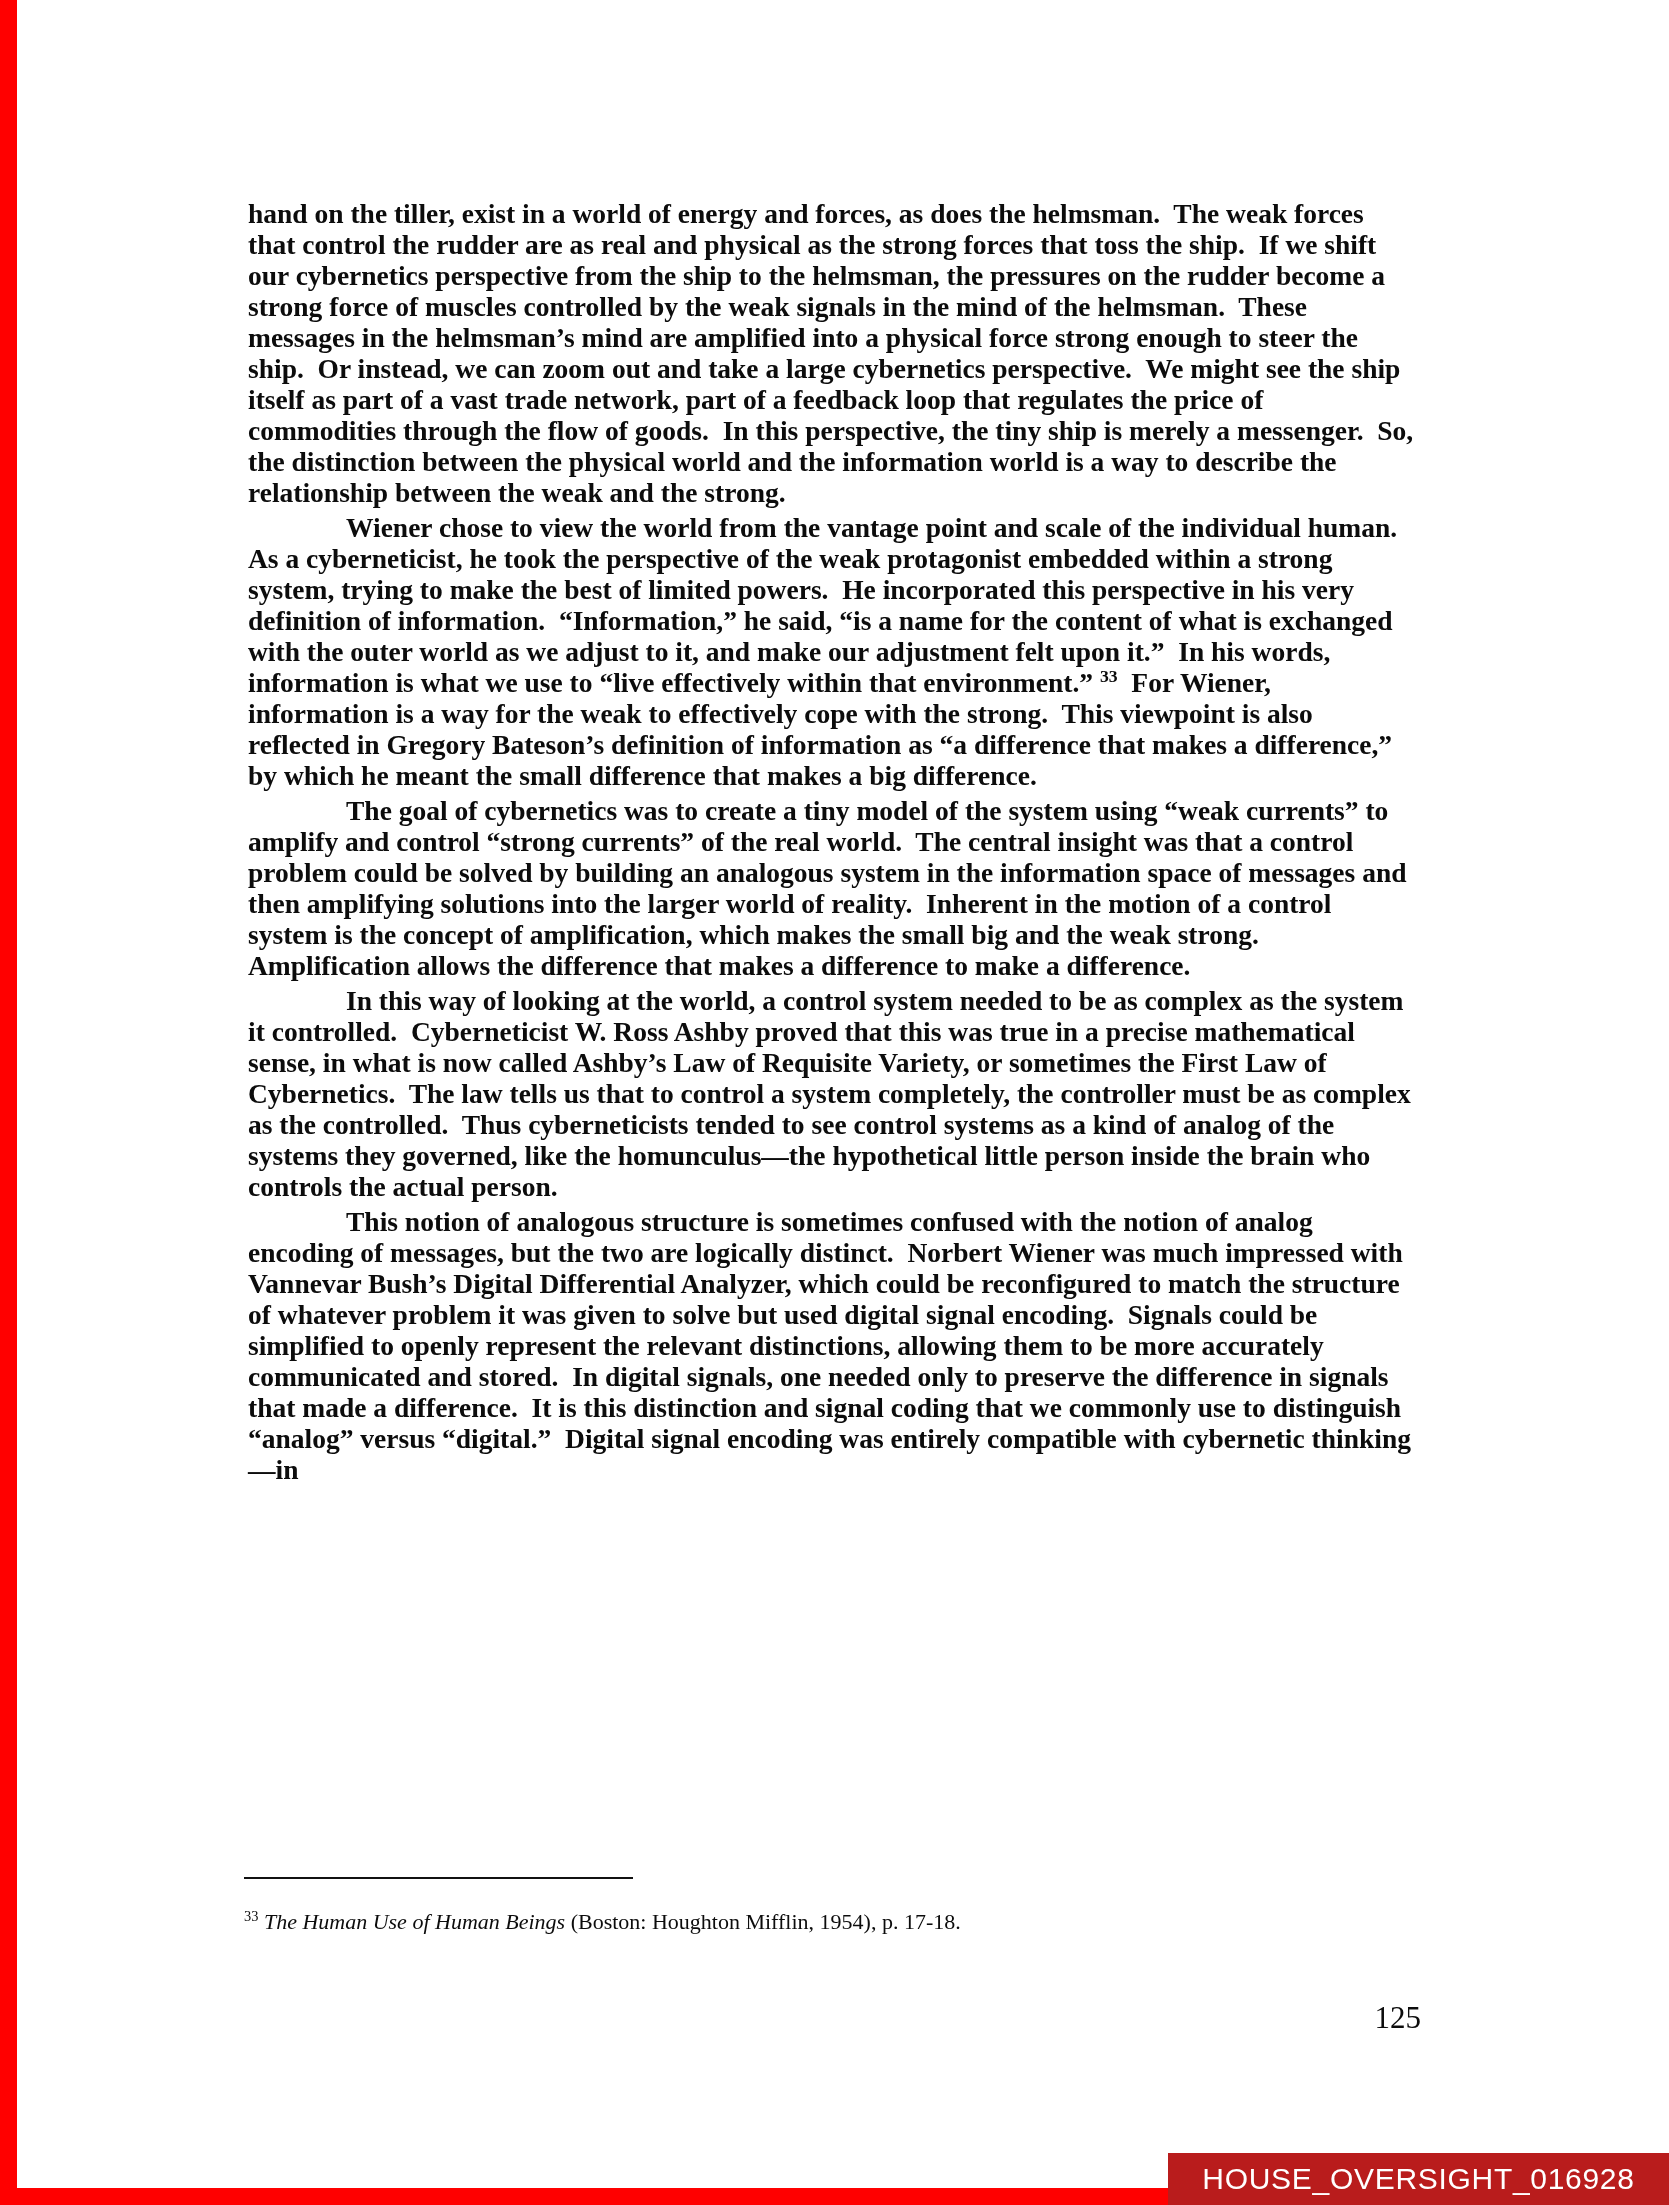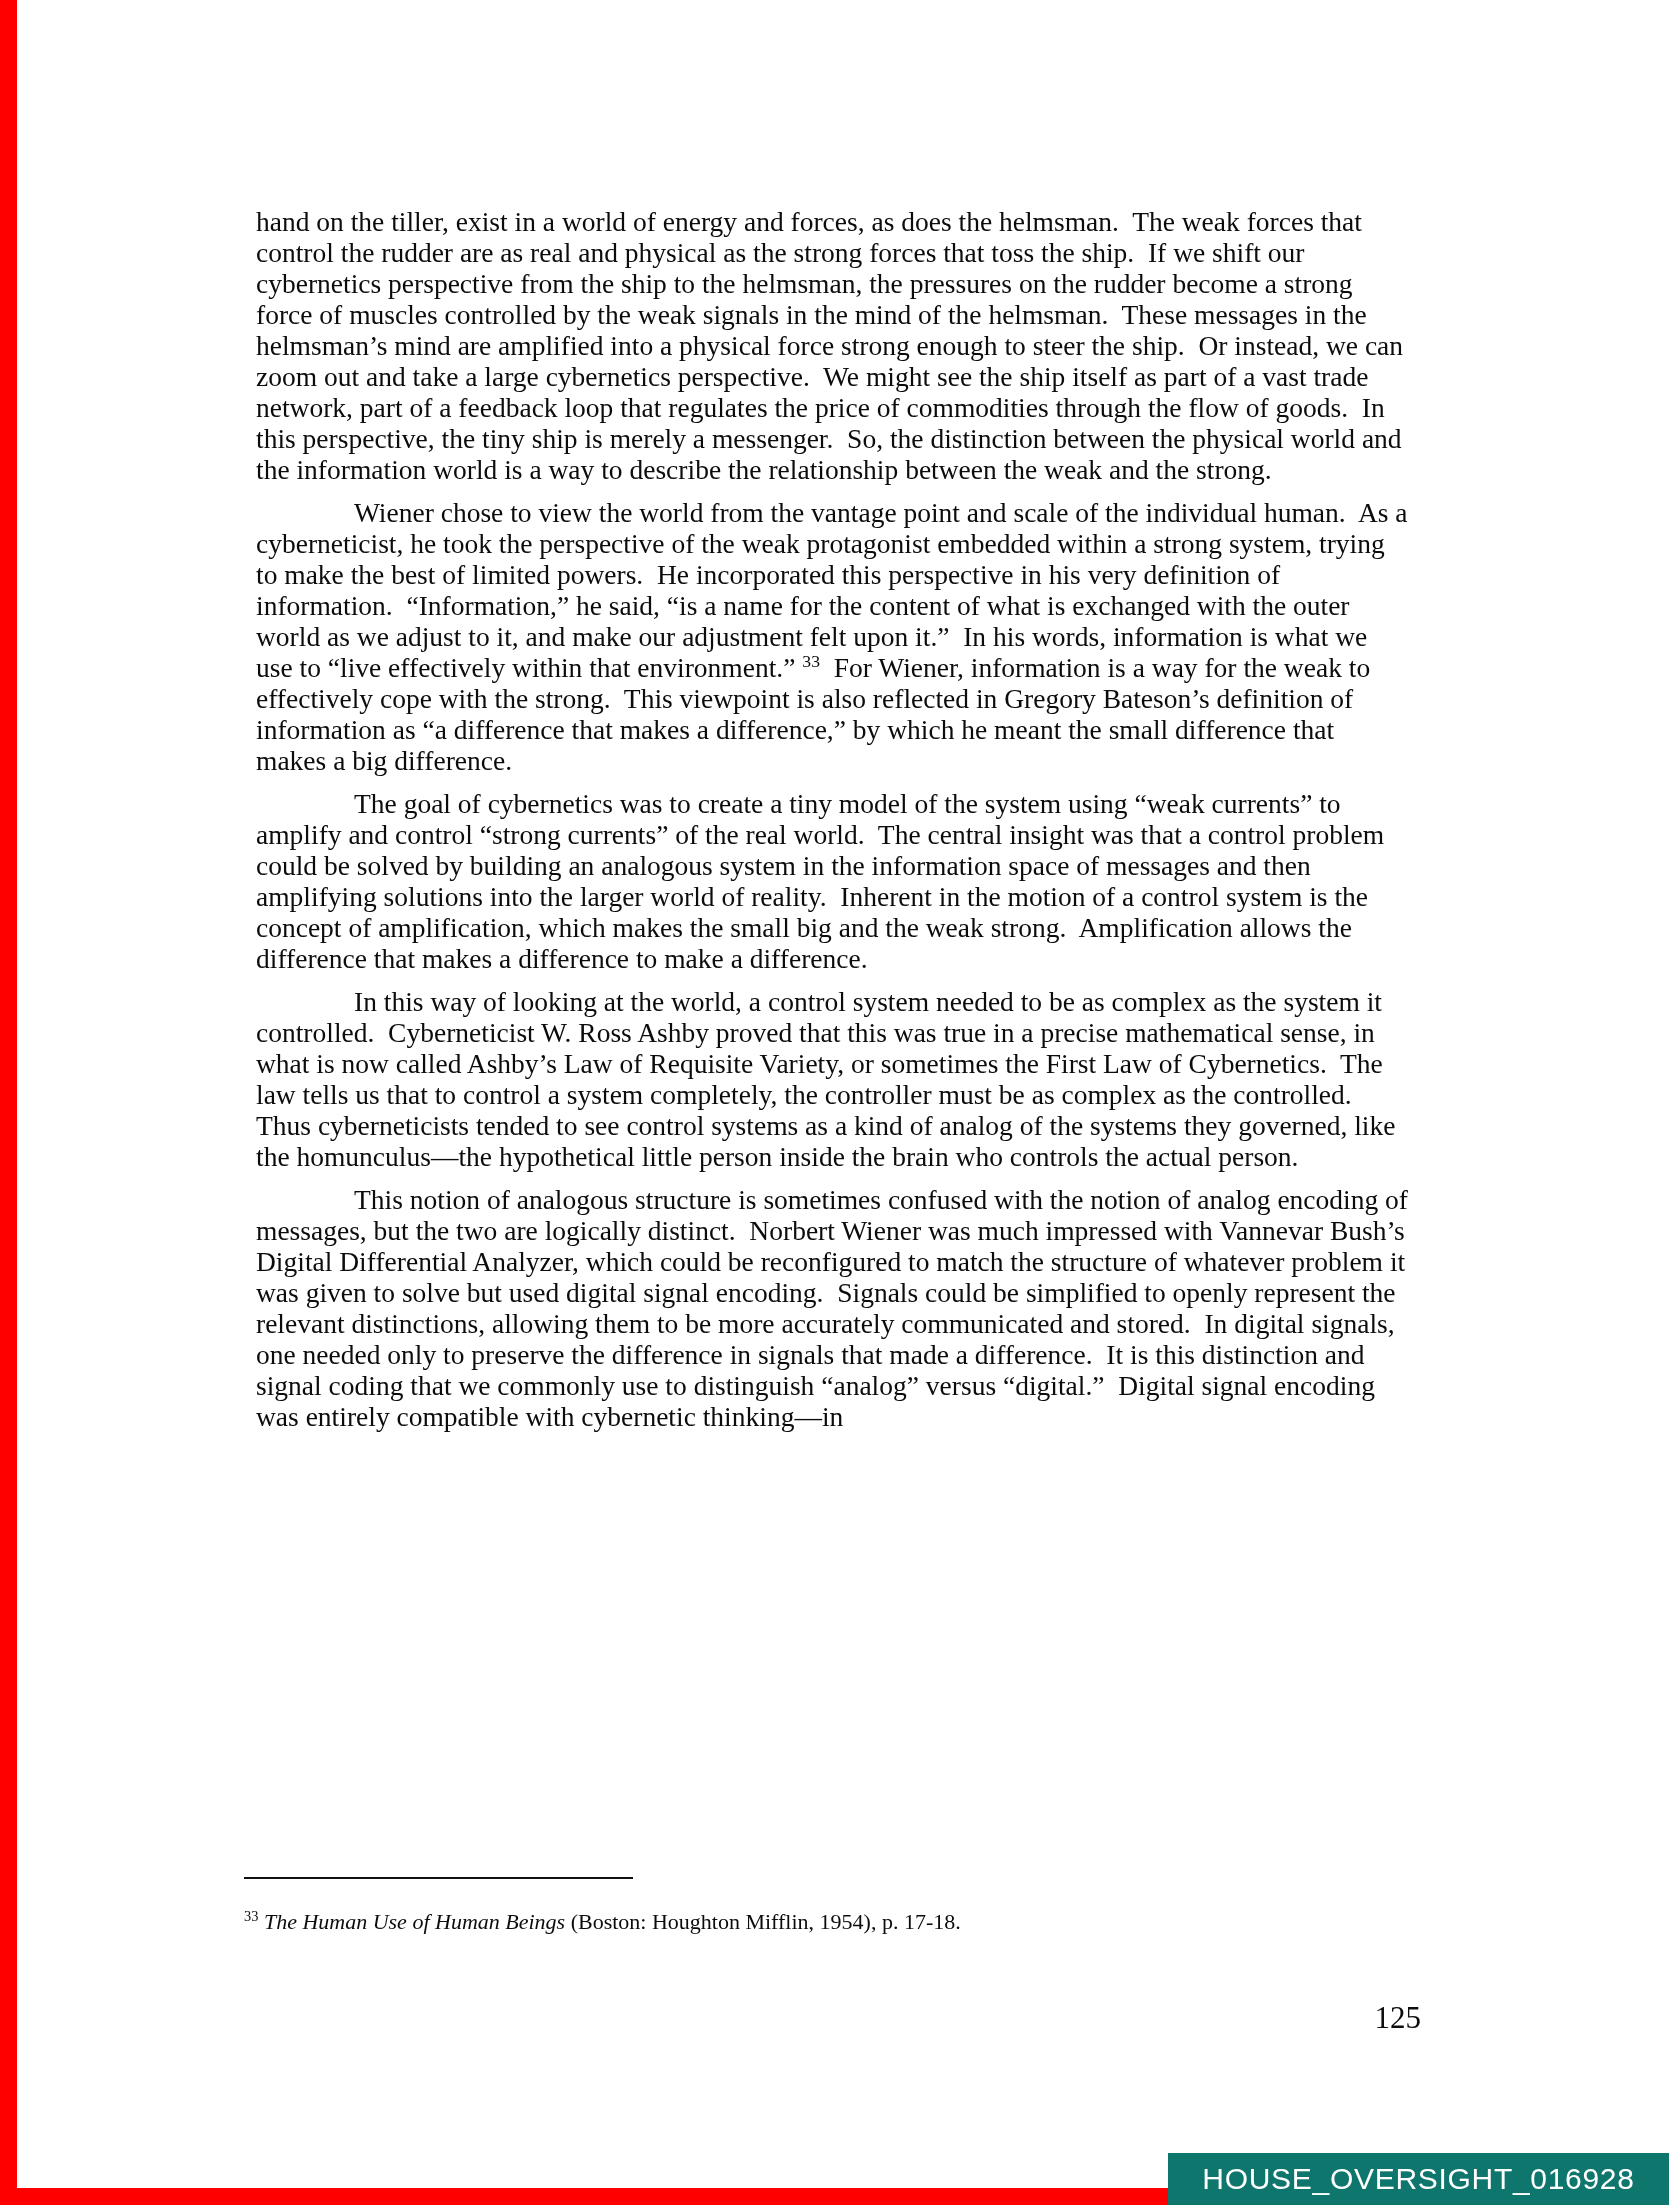--- a/index.html
+++ b/index.html
@@ -36,22 +36,23 @@
   .content {
     position: absolute;
     left: 244px;
     top: 194px;
     width: 1177px;
     font-size: 27.5px;
     line-height: 31px;
     text-align: left;
   }
   .content p {
-    margin: 12px;
+    margin: 4px;
     white-space: pre-wrap;
+    font-weight: bold;
   }
   .content p.indent {
     text-indent: 98px;
   }
   sup.fn-ref {
     font-size: 17.7px;
     line-height: 0;
     vertical-align: 10.5px;
   }
   .footnote-area {
@@ -85,21 +86,21 @@
     text-align: right;
     font-size: 31px;
     line-height: 31px;
   }
   .bates {
     position: absolute;
     right: 0;
     bottom: 0;
     width: 501px;
     height: 52px;
-    background: #0f766e;
+    background: #b91c1c;
     color: #ffffff;
     display: flex;
     align-items: center;
     justify-content: center;
     font-family: "Liberation Sans", sans-serif;
     font-size: 30px;
     letter-spacing: 0.7px;
     z-index: 3;
   }
 </style>

